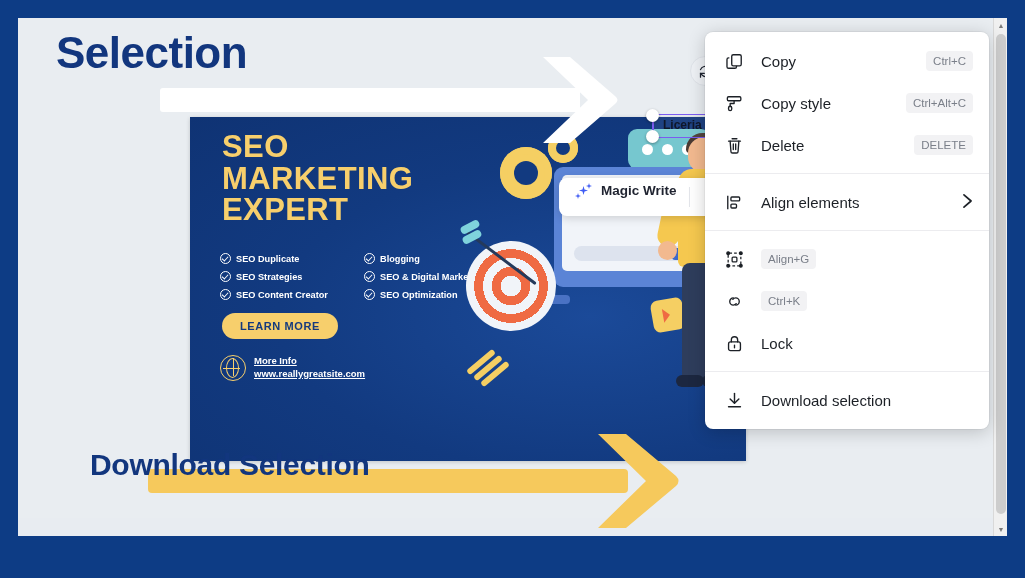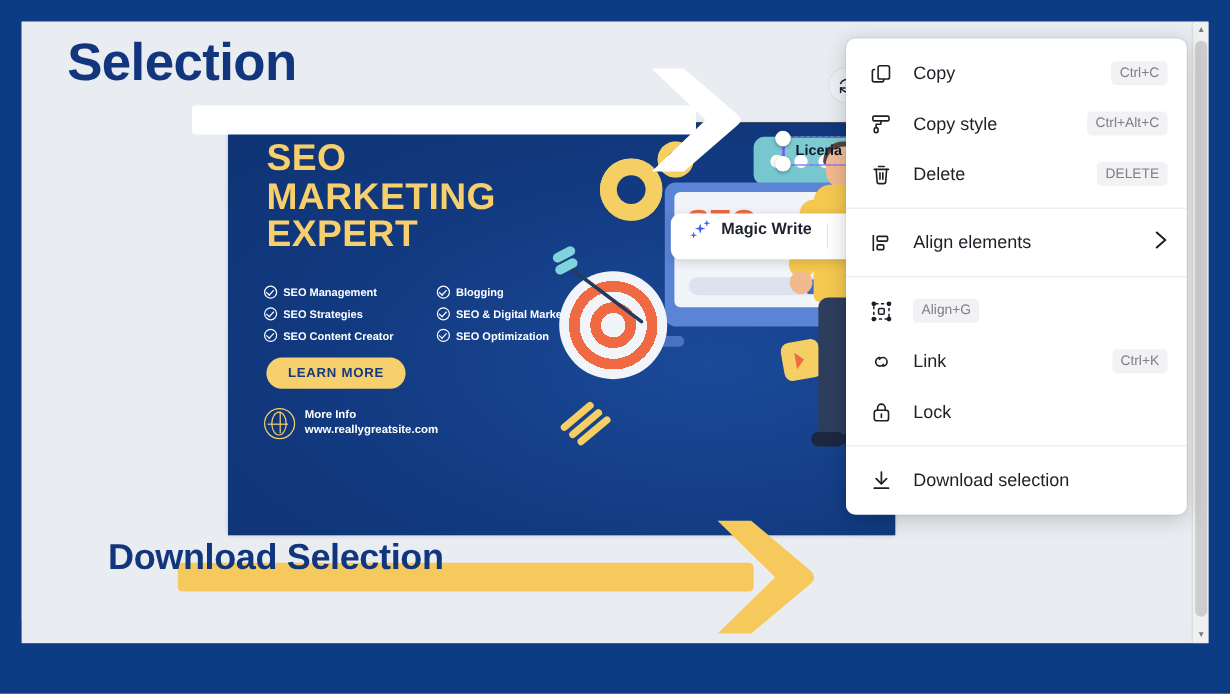--- a/index.html
+++ b/index.html
@@ -18,22 +18,22 @@
   .app-window{
     position:absolute;left:18px;top:18px;width:989px;height:518px;
     background:#e8ecf1;overflow:hidden;
   }
 
   
   .workspace{position:absolute;left:0;top:0;width:975px;height:500px;background:#e9edf1;}
 
   
   .poster{
-    position:absolute;left:172px;top:84px;width:556px;height:344px;
-    background:#000000;overflow:hidden;
+    position:absolute;left:172px;top:99px;width:556px;height:344px;
+    background:#0369a1;overflow:hidden;
     box-shadow:0 1px 4px rgba(0,0,0,.18);
   }
   .poster-inner{position:absolute;inset:0;background:
     radial-gradient(ellipse at 72% 58%, #1b4a99 0%, #123a80 55%, #0f3374 100%);}
 
   .p-title{position:absolute;left:32px;top:14px;color:#f7cf6c;
     font-weight:800;font-size:31px;line-height:1.02;letter-spacing:.4px;}
   .p-title span{display:block;}
 
   .p-feats{position:absolute;left:30px;top:136px;width:345px;
@@ -45,21 +45,21 @@
     border:solid #fff;border-width:0 1.2px 1.2px 0;transform:rotate(42deg);}
 
   .p-btn{position:absolute;left:32px;top:196px;background:#f7cf6c;color:#153a7e;
     font-size:11px;font-weight:800;letter-spacing:.6px;padding:7px 18px;border-radius:14px;}
 
   .p-info{position:absolute;left:30px;top:238px;display:flex;align-items:center;gap:8px;}
   .globe{width:24px;height:24px;border-radius:50%;border:1.6px solid #f7cf6c;position:relative;flex:0 0 auto;}
   .globe:before{content:"";position:absolute;left:50%;top:2px;width:1.3px;height:18px;background:#f7cf6c;}
   .globe:after{content:"";position:absolute;left:2px;top:50%;width:17px;height:1.3px;background:#f7cf6c;}
   .globe i{position:absolute;left:5px;top:2px;width:11px;height:18px;border:1.3px solid #f7cf6c;border-radius:50%;}
-  .p-info-txt{color:#fff;font-size:9.5px;font-weight:700;line-height:1.35;}
+  .p-info-txt{color:#fff;font-size:9.5px;font-weight:700;line-height:1.35;text-decoration:underline;}
 
   
   .ill{position:absolute;right:0;top:6px;width:290px;height:338px;}
   .monitor{position:absolute;left:98px;top:44px;width:150px;height:120px;background:#5b84d6;border-radius:9px;}
   .screen{position:absolute;left:8px;top:8px;right:8px;bottom:16px;background:#f1f4f9;border-radius:5px;}
   .seo-txt{position:absolute;left:10px;top:10px;font-size:29px;font-weight:900;color:#ef6a43;letter-spacing:-1px;}
   .searchbar{position:absolute;left:12px;right:10px;bottom:10px;height:15px;background:#dde3ee;border-radius:8px;}
   .searchbar b{position:absolute;right:2px;top:1.5px;width:12px;height:12px;background:#3f69c9;border-radius:3px;}
   .mon-neck{position:absolute;left:58px;top:160px;width:32px;height:14px;background:#4d76c8;}
   .mon-base{position:absolute;left:36px;top:172px;width:78px;height:9px;background:#4a72c4;border-radius:4px;}
@@ -159,21 +159,21 @@
 
         <div class="p-title">
           <span>SEO</span>
           <span>MARKETING</span>
           <span>EXPERT</span>
         </div>
 
         <div class="p-feats">
           <div class="p-feat">
               <span class="chk"></span>
-              <span>SEO Management</span>
+              <span>SEO Duplicate</span>
             </div>
           <div class="p-feat">
               <span class="chk"></span>
               <span>Blogging</span>
             </div>
           <div class="p-feat">
               <span class="chk"></span>
               <span>SEO Strategies</span>
             </div>
           <div class="p-feat">
@@ -380,21 +380,20 @@
       <span class="ctx-kbd">Align+G</span>
     </div>
 
     <div class="ctx-item">
       <span class="ctx-ico">
         <svg width="19" height="19" viewBox="0 0 24 24" fill="none" stroke="#1c2026" stroke-width="1.7" stroke-linecap="round">
           <path d="M10.5 7.5a4.5 4.5 0 1 0 0 9 4.5 4.5 0 0 0 3.6-1.8"></path>
           <path d="M13.5 16.5a4.5 4.5 0 1 0 0-9 4.5 4.5 0 0 0-3.6 1.8"></path>
         </svg>
       </span>
-      <span class="ctx-label">Link</span>
       <span class="ctx-kbd">Ctrl+K</span>
     </div>
 
     <div class="ctx-item">
       <span class="ctx-ico">
         <svg width="19" height="19" viewBox="0 0 24 24" fill="none" stroke="#1c2026" stroke-width="1.7" stroke-linejoin="round" stroke-linecap="round">
           <rect x="4.5" y="10" width="15" height="11" rx="2.5"></rect>
           <path d="M8 10V7.5a4 4 0 0 1 8 0V10"></path>
           <path d="M12 14v3.5"></path>
         </svg>

